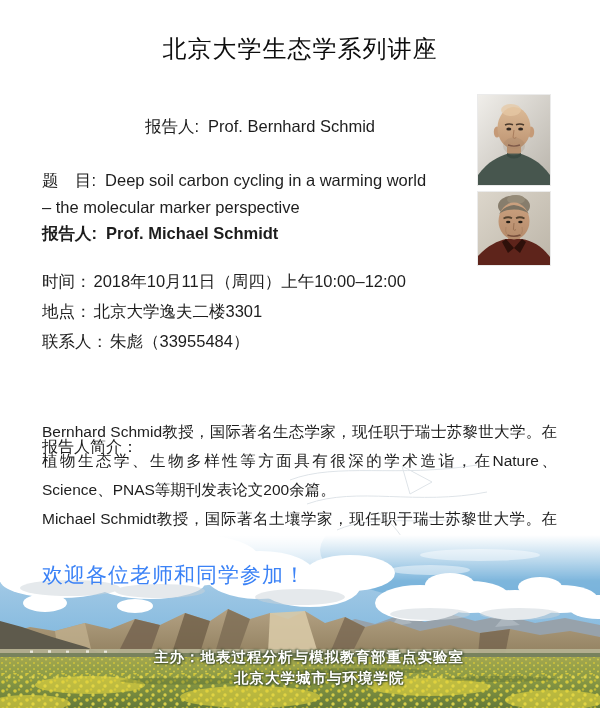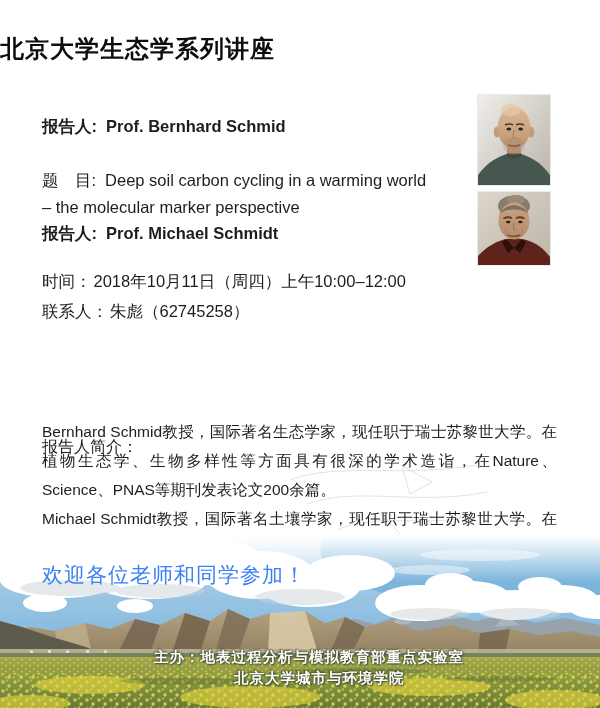--- a/index.html
+++ b/index.html
@@ -2,32 +2,32 @@
 <html><head>
 <meta charset="utf-8">
 <style>
   html,body{margin:0;padding:0;background:#fff;}
   .page{
     position:relative;width:600px;height:708px;background:#ffffff;
     overflow:hidden;font-family:"Liberation Sans",sans-serif;color:#1d1d1d;
   }
   
   .poster-title{
-    position:absolute;top:33px;left:0;width:600px;
-    font-size:24px;font-weight:bold;color:#0d0d0d;letter-spacing:1px;
+    position:absolute;top:33px;left:0;width:600px;text-align:center;
+    font-size:24px;font-weight:normal;color:#0d0d0d;letter-spacing:1px;
     font-family:"Liberation Sans",sans-serif;
   }
   
   .talk-line{
     position:absolute;left:42px;width:436px;font-size:16.5px;line-height:22px;
     font-family:"Liberation Sans",sans-serif;white-space:nowrap;
   }
   .talk-line .lbl{margin-right:9px;}
   .t1-title{top:89px;}
-  .t1-speaker{top:115px;font-weight:bold;}
+  .t1-speaker{top:115px;font-weight:normal;text-align:center;}
   .t2-title1{top:169px;}
   .t2-title2{top:196px;}
   .t2-speaker{top:222px;font-weight:bold;}
   
   .info-block{
     position:absolute;top:270px;left:42px;width:436px;
     font-family:"Liberation Sans",serif;font-size:16.5px;
   }
   .info-row{height:30px;line-height:22px;white-space:nowrap;}
   .info-row .lbl{margin-right:2px;}
@@ -85,21 +85,24 @@
   </div>
   <div class="talk-line t2-title2">
     <span>– the molecular marker perspective</span>
   </div>
 
   <div class="info-block">
     <div class="info-row">
       <span class="lbl">时间：</span><span>2018年10月11日（周四）上午10:00–12:00</span>
     </div>
     <div class="info-row">
-      <span class="lbl">联系人：</span><span>朱彪（62745258）</span>
+      <span class="lbl">地点：</span><span>北京大学逸夫二楼3301</span>
+    </div>
+    <div class="info-row">
+      <span class="lbl">联系人：</span><span>朱彪（33955484）</span>
     </div>
   </div>
 
   <div class="watermark">
     <svg width="210" height="92" viewBox="0 0 210 92">
       <g fill="none" stroke="#cdd5dc" stroke-width="1">
         <path d="M8,28 C55,10 115,26 195,13"></path>
         <path d="M25,52 C75,34 135,54 205,40"></path>
         <path d="M55,78 C95,60 145,76 188,64"></path>
         <path d="M120,14 L150,30 L128,42 Z"></path>

